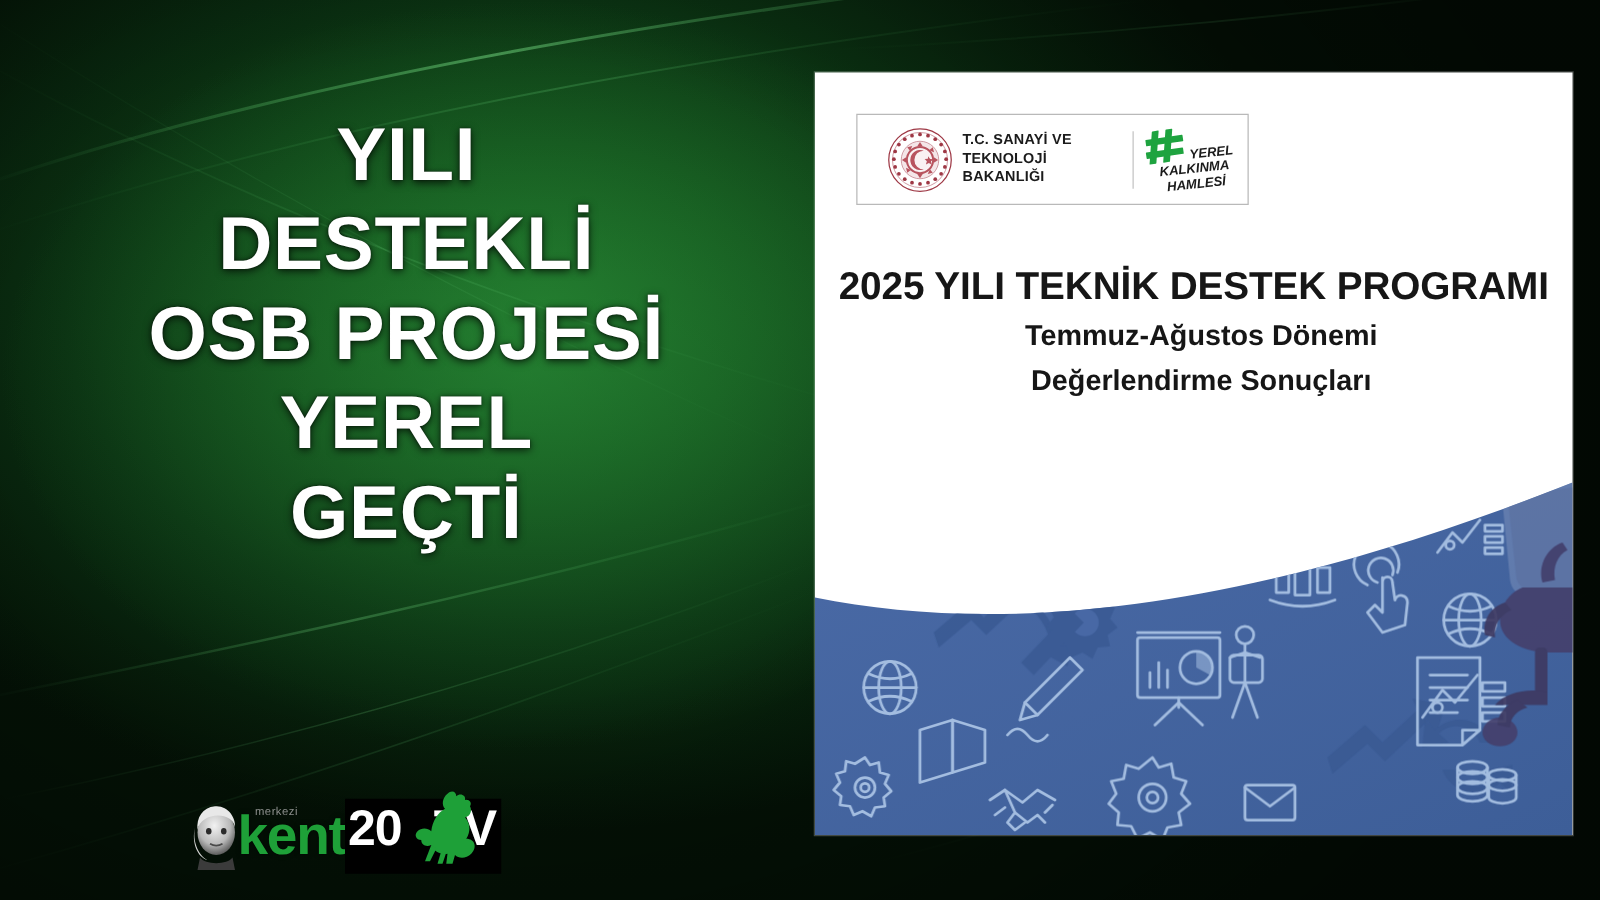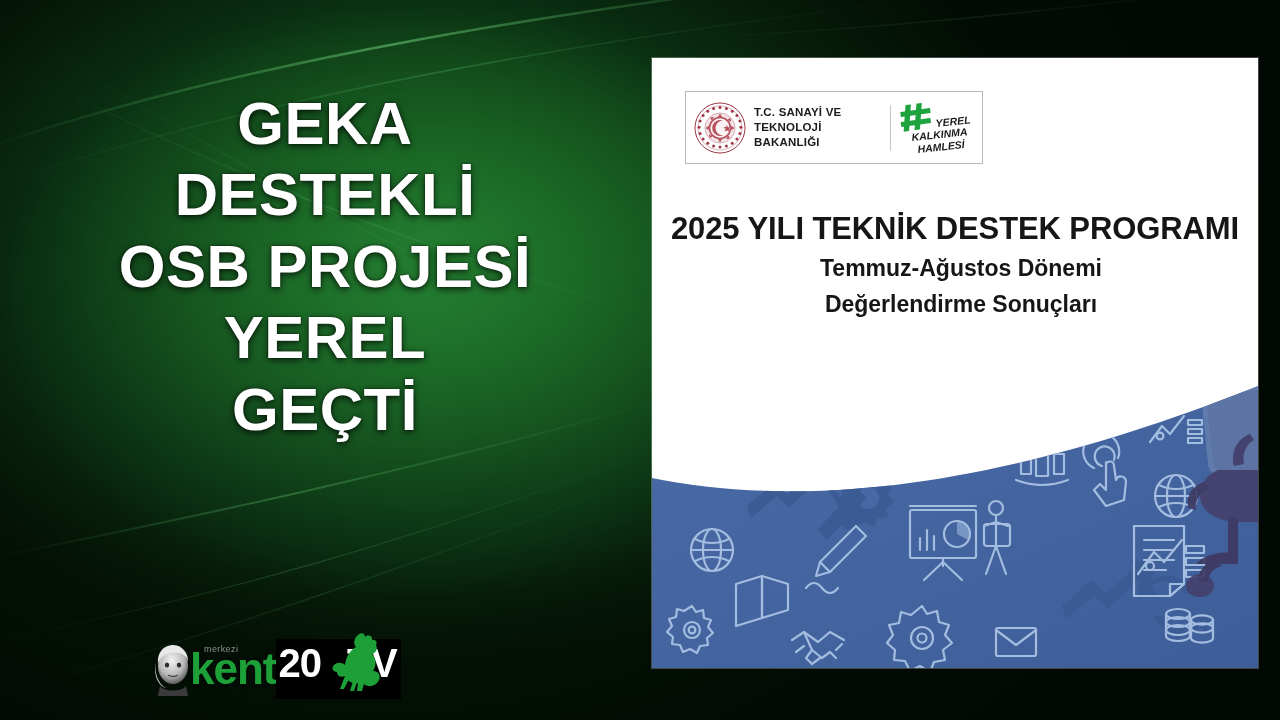--- a/index.html
+++ b/index.html
@@ -136,20 +136,21 @@
   .logo-box {
     position: absolute;
     left: 33px;
     top: 33px;
     width: 296px;
     height: 71px;
     border: 1px solid #b9b9b9;
     background: #ffffff;
     display: flex;
     align-items: center;
+    padding-left: 16px;
   }
   .logo-emblem {
     width: 54px;
     height: 54px;
     margin-left: 7px;
     flex: none;
   }
   .logo-ministry-text {
     margin-left: 7px;
     color: #1b1b1b;
@@ -237,21 +238,21 @@
     <path d="M-30 0 C 200 150, 430 270, 660 370" stroke="url(#stk2)" stroke-width="1" fill="none" opacity="0.4"></path>
     <path d="M-20 560 C 180 520, 420 470, 660 400" stroke="url(#stk)" stroke-width="2" fill="none" opacity="0.5"></path>
     <path d="M-20 700 C 200 640, 430 560, 660 470" stroke="url(#stk2)" stroke-width="1.4" fill="none" opacity="0.45"></path>
     <path d="M0 640 C 200 600, 420 540, 650 450" stroke="url(#stk)" stroke-width="1.2" fill="none" opacity="0.35"></path>
     <path d="M700 690 C 900 640, 1100 560, 1280 470" stroke="url(#stk2)" stroke-width="1.6" fill="none" opacity="0.35"></path>
     <path d="M660 40 C 860 30, 1080 10, 1280 -20" stroke="url(#stk2)" stroke-width="1.6" fill="none" opacity="0.5"></path>
   </svg>
   <div class="bg-vignette"></div>
 
   <div class="headline">
-    <span class="hl-line">GEKA</span>
+    <span class="hl-line">YILI</span>
     <span class="hl-line">DESTEKLİ</span>
     <span class="hl-line">OSB PROJESİ</span>
     <span class="hl-line">YEREL</span>
     <span class="hl-line">GEÇTİ</span>
   </div>
 
   <div class="watermark">
     <svg class="wm-portrait" viewBox="0 0 42 54">
       <defs>
         <radialGradient id="pg" cx="0.45" cy="0.35" r="0.7">

